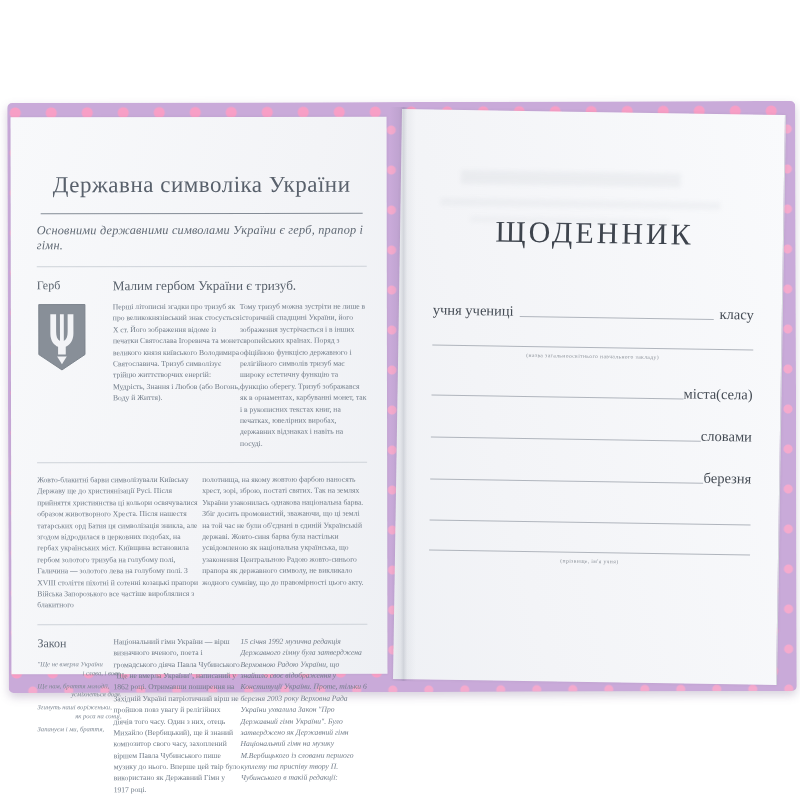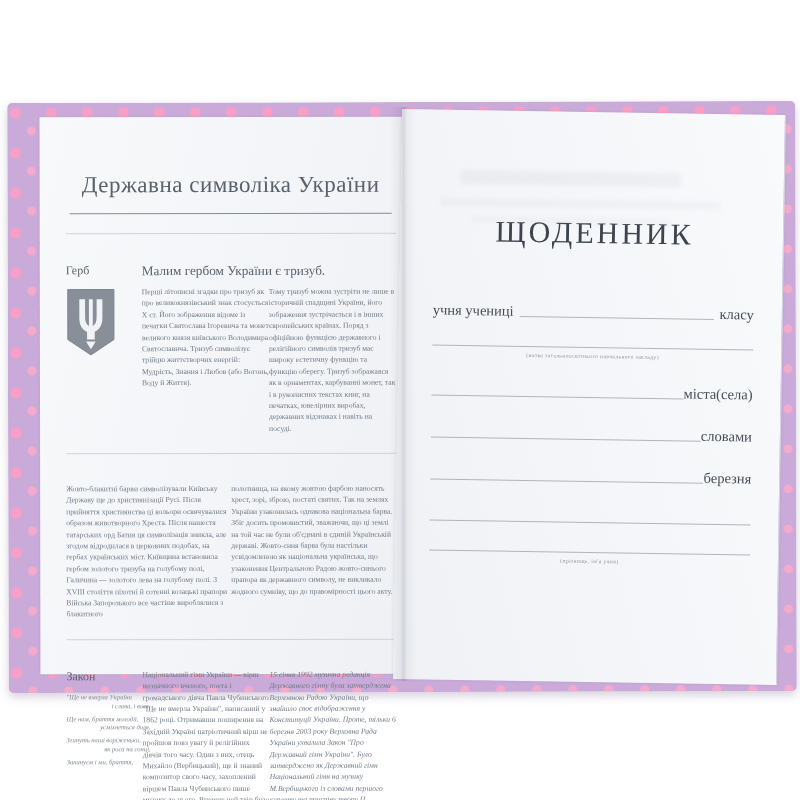--- a/index.html
+++ b/index.html
@@ -13,21 +13,21 @@
     background-color:#c9aad9;
     background-image:
       radial-gradient(circle at 8px 10px,#f79fc6 5px,rgba(247,159,198,0) 6px),
       radial-gradient(circle at 24px 28px,#f4aacd 4px,rgba(244,170,205,0) 5px);
     background-size:36px 40px;
     box-shadow:0 4px 10px rgba(120,100,140,0.30);
     transform:rotate(-0.15deg);
   }
   .page{position:absolute;box-shadow:0 0 3px rgba(80,80,100,0.12);}
   .page-left{
-    left:32px;top:15px;width:376px;height:557px;
+    left:3px;top:15px;width:376px;height:557px;
     background:linear-gradient(105deg,#f8f9fb 0%,#f3f4f7 60%,#eef0f4 100%);
     transform:rotate(-0.1deg);
     padding:55px 20px 0 26px;box-sizing:border-box;
   }
   .page-right{
     left:394px;top:7px;width:384px;height:570px;
     background:linear-gradient(255deg,#f9fafc 0%,#f3f4f7 70%,#eff1f5 100%);
     transform:rotate(0.9deg);transform-origin:left top;
     border-right:1px solid #d6d8de;
     padding:68px 28px 0 34px;box-sizing:border-box;
@@ -35,21 +35,21 @@
   .gutter{
     position:absolute;left:382px;top:5px;width:26px;height:574px;z-index:6;pointer-events:none;
     background:linear-gradient(to right,rgba(60,70,90,0) 0%,rgba(60,70,90,0.08) 40%,rgba(60,70,90,0.17) 52%,rgba(60,70,90,0.05) 66%,rgba(60,70,90,0) 100%);
   }
   
   .lp-title{
     text-align:center;font-size:23px;color:#59616c;font-weight:400;letter-spacing:0.5px;
   }
   .rule-strong{border:none;border-top:1.4px solid #848c96;margin:15px 4px 9px;}
   .lp-subtitle{font-style:italic;font-size:12.3px;color:#5f6873;letter-spacing:0.2px;}
-  .section{display:flex;margin-top:19px;padding-top:29px;border-top:1px solid #ced3d9;}
+  .section{display:flex;margin-top:13px;padding-top:11px;border-top:1px solid #ced3d9;}
   .sec-side{width:76px;flex:none;}
   .sec-label{font-size:12px;color:#5c6570;}
   .sec-content{flex:1;min-width:0;}
   .sec-heading{font-size:13.2px;color:#59626d;margin:0 0 7px 0;}
   .sec-cols{display:flex;}
   .sec-col{flex:1;font-size:7.6px;line-height:1.5;color:#6f7a87;}
   .sec-col.italic{font-style:italic;}
   .emblem{margin-top:9px;display:block;}
   .flag{width:58px;height:34px;margin-top:9px;border:1px solid #c9ccd2;}
   .flag .top{height:50%;background:#8b919a;}
@@ -79,20 +79,21 @@
 </style>
 </head>
 <body>
 
 <div class="book">
   <div class="cover"></div>
 
   <div class="page page-left">
     <div class="lp-title">Державна символіка України</div>
     <hr class="rule-strong">
+    <div class="lp-subtitle">Основними державними символами України є герб, прапор і гімн.</div>
 
     <div class="section">
       <div class="sec-side">
         <div class="sec-label">Герб</div>
         <svg class="emblem" width="50" height="70" viewBox="0 0 52 72">
           <path d="M2 2 H50 V54 L26 70 L2 54 Z" fill="#888f98" stroke="#7c838d" stroke-width="1"></path>
           <path d="M14 12 v20 c0 8 4 12 8 14 v8 h8 v-8 c4 -2 8 -6 8 -14 v-20 h-6 v18 c0 5 -1 8 -4 10 v-28 h-4 v28 c-3 -2 -4 -5 -4 -10 v-18 z" fill="#f2f3f6"></path>
           <path d="M21 56 L26 64 L31 56 Z" fill="#f2f3f6"></path>
         </svg>
       </div>

